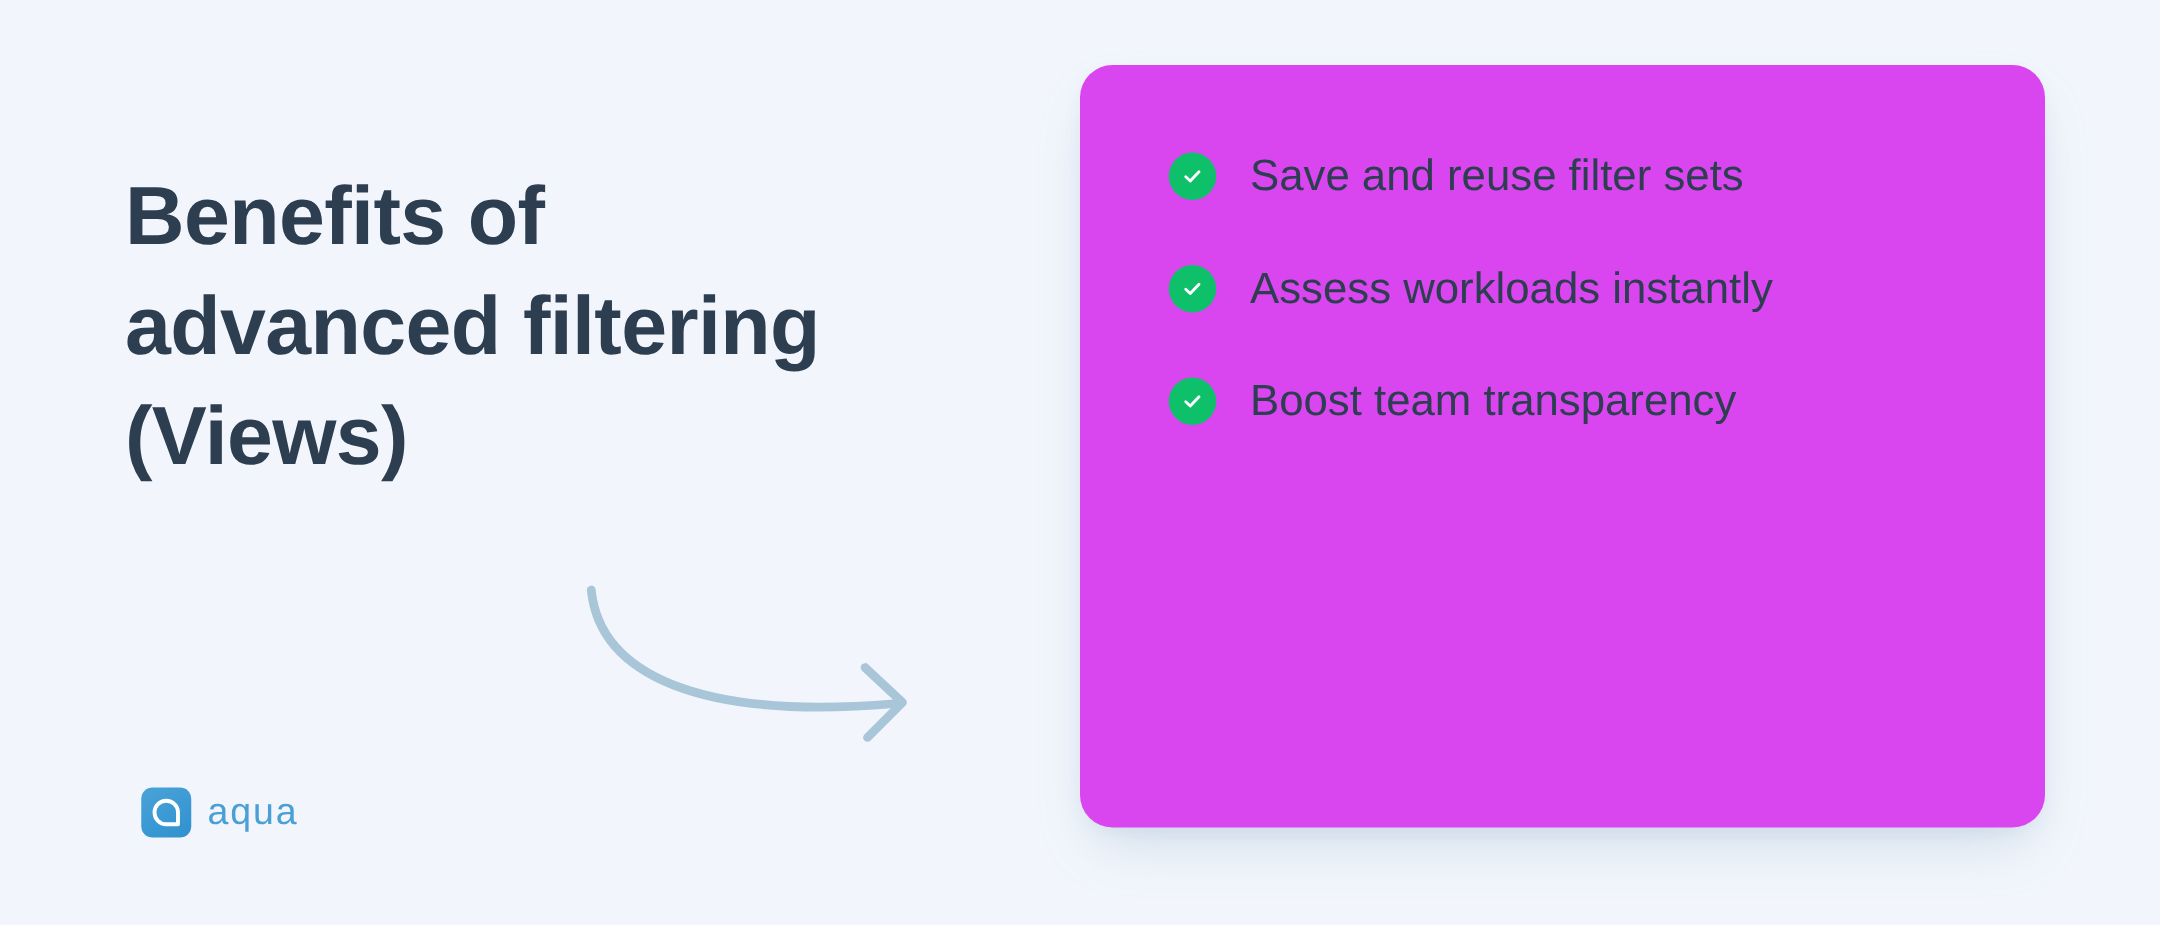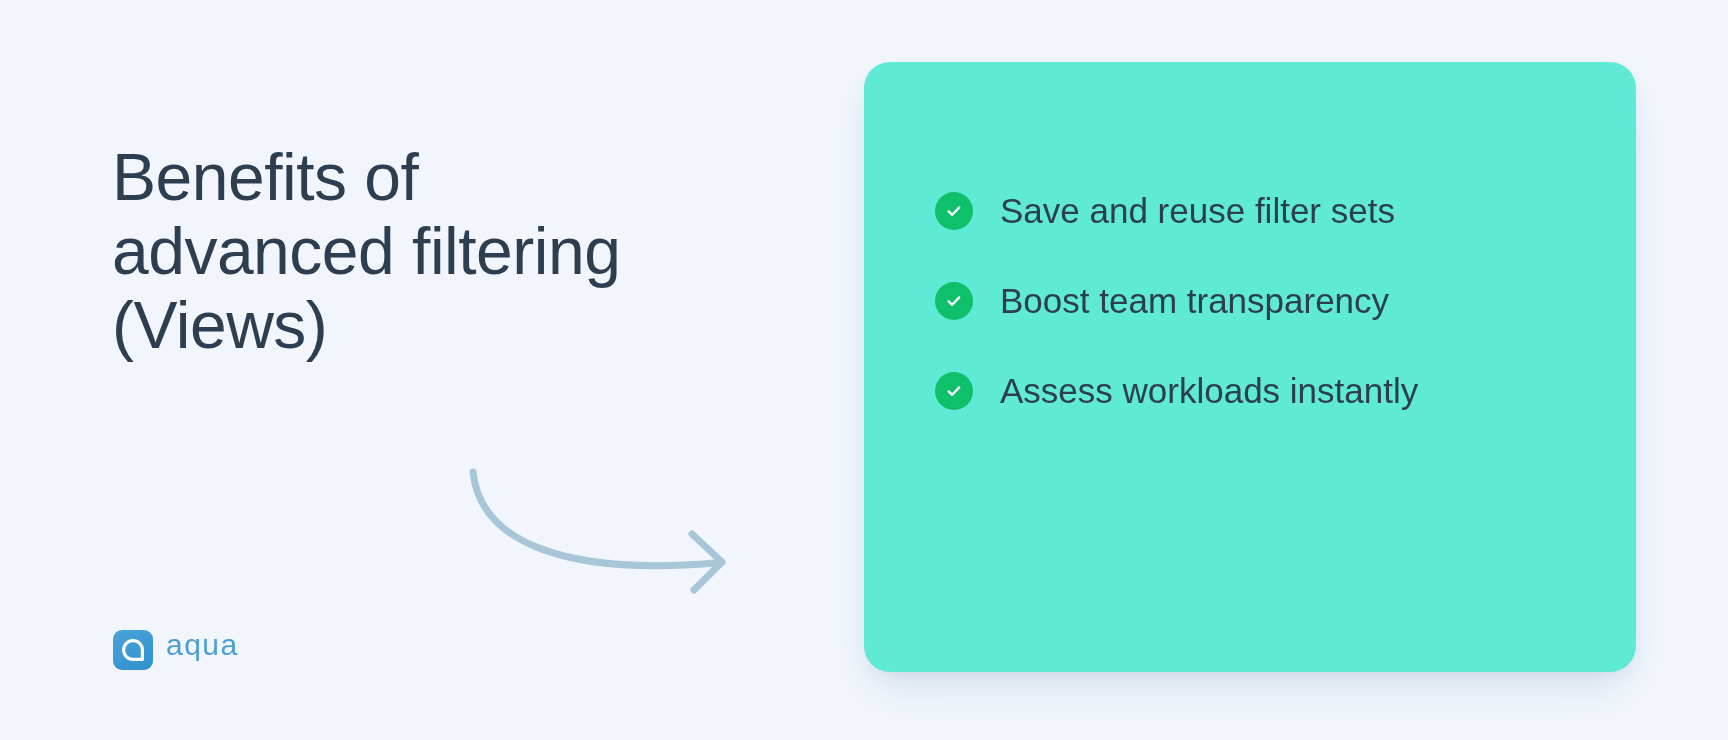--- a/index.html
+++ b/index.html
@@ -30,24 +30,24 @@
     top: 0;
     width: 820px;
     height: 740px;
   }
 
   .headline {
     position: absolute;
     left: 100px;
     top: 128px;
     width: 640px;
-    margin: 12px;
+    margin: 0;
     font-size: 66px;
-    line-height: 74px;
-    font-weight: 400;
+    line-height: 88px;
+    font-weight: 700;
     letter-spacing: -0.5px;
     color: #2c3e50;
     white-space: pre-line;
   }
 
   
   .arrow-wrap {
     position: absolute;
     left: 440px;
     top: 430px;
@@ -61,21 +61,21 @@
     height: 100%;
     overflow: visible;
   }
 
   
   .logo {
     position: absolute;
     left: 113px;
     top: 630px;
     display: flex;
-    align-items: flex-start;
+    align-items: center;
     gap: 13px;
   }
   .logo-mark {
     width: 40px;
     height: 40px;
     border-radius: 9px;
     background: linear-gradient(150deg, #4aa3d8 0%, #2f91cf 100%);
     display: flex;
     align-items: center;
     justify-content: center;
@@ -87,29 +87,29 @@
     line-height: 30px;
     font-weight: 400;
     letter-spacing: 1.5px;
     color: #4a9fd5;
   }
 
   
   .card {
     position: absolute;
     left: 864px;
-    top: 62px;
+    top: 52px;
     width: 772px;
     height: 610px;
-    background: #5eead4;
+    background: #d946ef;
     border-radius: 26px;
     box-shadow: 0 22px 46px -14px rgba(120, 155, 185, 0.30),
                 0 6px 18px -6px rgba(120, 155, 185, 0.16);
     box-sizing: border-box;
-    padding: 104px 0 0 0;
+    padding: 44px 0 0 0;
   }
 
   .benefit-list {
     list-style: none;
     margin: 0;
     padding: 0;
   }
   .benefit-item {
     display: flex;
     align-items: center;
@@ -177,29 +177,29 @@
         <span class="benefit-label">Save and reuse filter sets</span>
       </li>
 
 
       <li class="benefit-item">
         <span class="check-icon">
           <svg width="20" height="20" viewBox="0 0 20 20" xmlns="http://www.w3.org/2000/svg">
             <path d="M4.6 10.4 L 8.2 13.8 L 15.2 6.4" fill="none" stroke="#ffffff" stroke-width="2.3" stroke-linecap="round" stroke-linejoin="round"></path>
           </svg>
         </span>
-        <span class="benefit-label">Boost team transparency</span>
+        <span class="benefit-label">Assess workloads instantly</span>
       </li>
 
       <li class="benefit-item">
         <span class="check-icon">
           <svg width="20" height="20" viewBox="0 0 20 20" xmlns="http://www.w3.org/2000/svg">
             <path d="M4.6 10.4 L 8.2 13.8 L 15.2 6.4" fill="none" stroke="#ffffff" stroke-width="2.3" stroke-linecap="round" stroke-linejoin="round"></path>
           </svg>
         </span>
-        <span class="benefit-label">Assess workloads instantly</span>
+        <span class="benefit-label">Boost team transparency</span>
       </li>
 
 
     </ul>
   </div>
 
 </div>
 
 </body></html>

